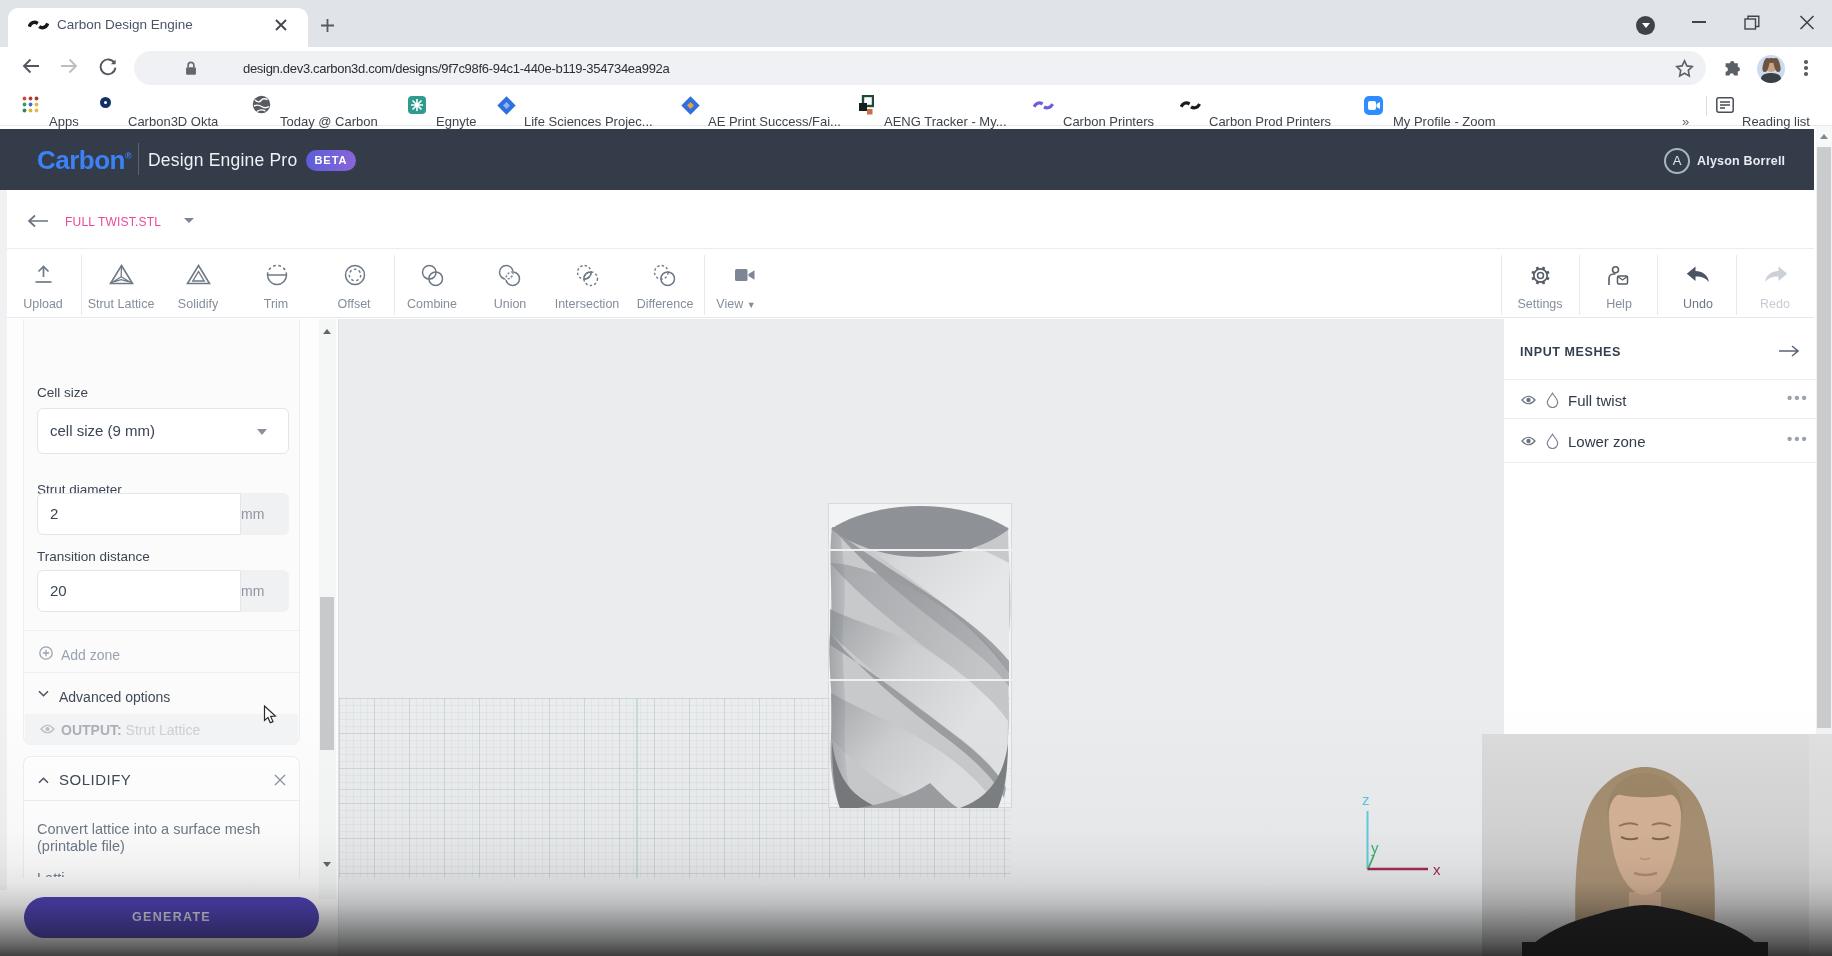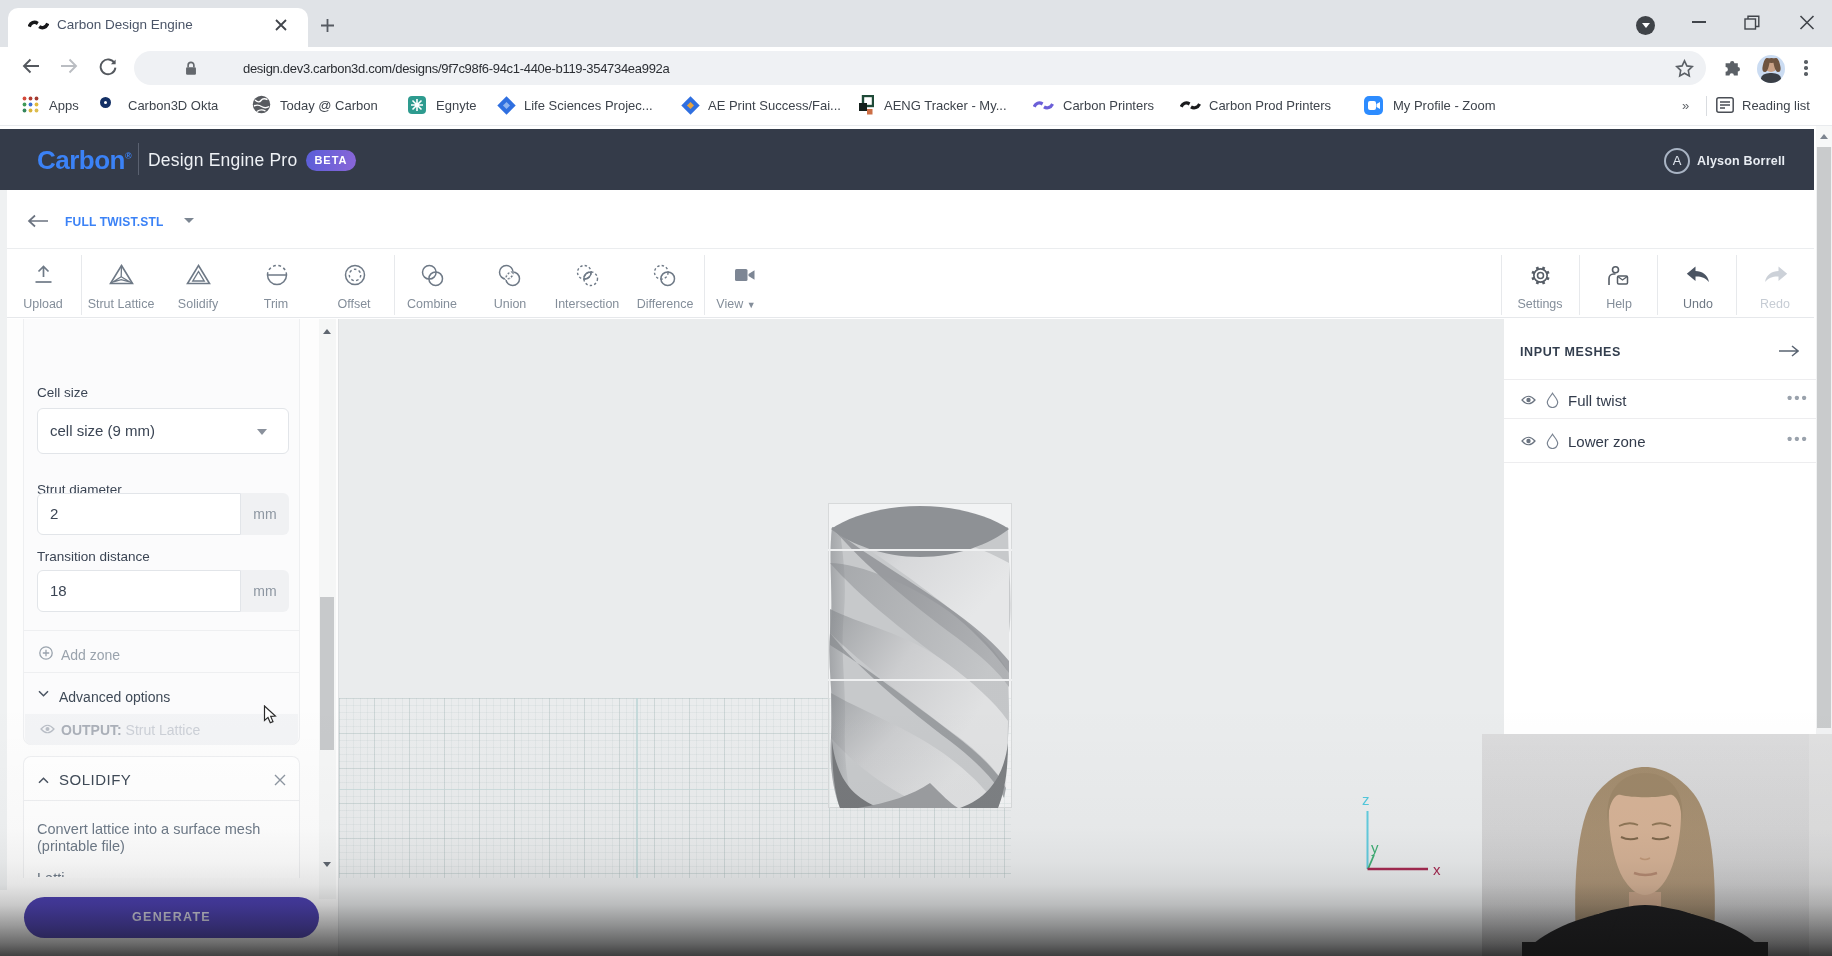--- a/index.html
+++ b/index.html
@@ -8,51 +8,51 @@
 #page { position:relative; width:1832px; height:956px; overflow:hidden; }
 
 
 #tabstrip { left:0; top:0; width:1832px; height:47px; background:#e0e3e7; }
 #tab { left:8px; top:8px; width:300px; height:39px; background:#fff; border-radius:10px 10px 0 0; }
 #tabtitle { left:57px; top:17px; font-size:13.5px; color:#4b5568; }
 #chrometoolbar { left:0; top:47px; width:1832px; height:41px; background:#fff; }
 #omnibox { left:134px; top:51px; width:1572px; height:34px; background:#eff1f4; border-radius:17px; }
 #urltext { left:243px; top:61px; font-size:13px; color:#2b2e33; letter-spacing:-0.3px; }
 #bmbar { left:0; top:88px; width:1832px; height:38px; background:#fff; border-bottom:1px solid #e9ebee; }
-.bmtext { position:absolute; top:98px; font-size:13px; color:#3e444c; }
+.bmtext { position:absolute; top:114px; font-size:13px; color:#3e444c; }
 
 
 #appheader { left:0; top:129px; width:1814px; height:61px; background:#343b49; }
 #logo { left:37px; top:145px; font-size:26px; font-weight:bold; color:#3b82f6; letter-spacing:-0.5px; }
 #logo sup { font-size:9px; }
 #hdr-div { left:138px; top:143px; width:1px; height:32px; background:#5a6170; }
 #hdr-prod { left:148px; top:150px; font-size:17.5px; color:#eef1f5; letter-spacing:0.2px; }
 #beta { left:306px; top:150px; width:50px; height:21px; border-radius:10.5px; background:linear-gradient(100deg,#5a5ed8,#8a66d8); color:#fff; font-size:11px; font-weight:bold; letter-spacing:1px; text-align:center; line-height:21px; }
 #avatarA { left:1664px; top:148px; width:26px; height:26px; border-radius:50%; border:2px solid #a9b4c4; color:#dfe5ee; font-size:13px; text-align:center; line-height:22px; }
 #username { left:1697px; top:154px; font-size:12.5px; font-weight:bold; color:#e8ecf2; letter-spacing:0.2px; }
 
 
 #filerow { left:0; top:190px; width:1814px; height:58px; background:#fff; }
-#filename { left:65px; top:215px; font-size:12px; font-weight:bold; color:#3b82f6; letter-spacing:0.2px; }
+#filename { left:65px; top:215px; font-size:12px; font-weight:normal; color:#ec4899; letter-spacing:0.2px; }
 
 
 #tb { left:0; top:248px; width:1814px; height:70px; background:#fff; border-top:1px solid #ebedef; border-bottom:1px solid #e6e8eb; }
 .tbl { position:absolute; top:297px; width:120px; text-align:center; font-size:12.5px; color:#848e9a; }
 .tbdiv { position:absolute; top:255px; width:1px; height:60px; background:#e7e9ec; }
 .tbicon { position:absolute; top:264px; }
 
 
 #leftpanel { left:0; top:319px; width:338px; height:637px; background:#fdfdfd; overflow:hidden; }
 #card1 { left:23px; top:-10px; width:277px; height:436px; background:#fbfbfc; border:1px solid #eeeff1; border-radius:8px; }
 .sel { position:absolute; left:13px; width:252px; height:46px; background:#fff; border:1px solid #e2e5e9; border-radius:6px; font-size:15px; color:#3b4554; line-height:44px; padding-left:12px; }
 .lbl { position:absolute; left:13px; font-size:13.5px; color:#3b4554; }
 .caret { position:absolute; right:21px; top:20px; width:0; height:0; border-left:5.5px solid transparent; border-right:5.5px solid transparent; border-top:6px solid #8a919c; }
 .inrow { position:absolute; left:13px; width:252px; height:42px; }
 .inbox { position:absolute; left:0; top:0; width:204px; height:42px; background:#fff; border:1px solid #e2e5e9; border-radius:6px 0 0 6px; font-size:15px; color:#3b4554; line-height:40px; padding-left:12px; }
-.suffix { position:absolute; left:204px; top:0; width:48px; height:42px; background:#f0f1f3; border-radius:0 6px 6px 0; font-size:14px; color:#8d96a1; text-align:center; line-height:42px; }
+.suffix { position:absolute; left:204px; top:0; width:48px; height:42px; background:#f0f1f3; border-radius:0 6px 6px 0; font-size:14px; color:#8d96a1; text-align:left; line-height:42px; }
 .cdiv { position:absolute; left:0; width:275px; height:1px; background:#eeeff1; }
 #card2 { left:23px; top:437px; width:277px; height:140px; background:#fff; border:1px solid #eeeff1; border-radius:8px 8px 0 0; border-bottom:none; }
 #genbar { left:0; top:559px; width:338px; height:78px; background:#fdfdfd; }
 #genbtn { left:24px; top:19px; width:295px; height:41px; background:#4c40b4; border-radius:20.5px; color:#d9d8e8; font-size:12.5px; font-weight:bold; letter-spacing:1.3px; text-align:center; line-height:41px; }
 
 
 #lsb { left:319px; top:319px; width:17px; height:580px; background:#f5f6f6; }
 #lsb-thumb { left:1px; top:278px; width:14px; height:153px; background:#c7c9cb; }
 
 
@@ -386,21 +386,21 @@
     <div class="abs" id="card1">
       <div class="lbl" style="top:75px;">Cell size</div>
       <div class="sel" style="top:98px;">cell size (9 mm)<span class="caret"></span></div>
       <div class="lbl" style="top:172px;">Strut diameter</div>
       <div class="inrow" style="top:183px;">
           <span class="inbox">2</span>
           <span class="suffix">mm</span>
         </div>
       <div class="lbl" style="top:239px;">Transition distance</div>
       <div class="inrow" style="top:260px;">
-          <span class="inbox">18</span>
+          <span class="inbox">20</span>
           <span class="suffix">mm</span>
         </div>
       <div class="cdiv" style="top:320px;"></div>
       <svg class="abs" style="left:15px;top:336px;" width="14" height="14" viewBox="0 0 14 14">
           <circle cx="7" cy="7" r="6.2" fill="none" stroke="#9aa3ad" stroke-width="1.3"></circle>
           <path d="M7 3.8 V10.2 M3.8 7 H10.2" stroke="#9aa3ad" stroke-width="1.3"></path>
         </svg>
       <div class="lbl" style="top:337px; left:37px; color:#9aa3ad; font-size:14px;">Add zone</div>
       <div class="cdiv" style="top:362px;"></div>
       <svg class="abs" style="left:14px;top:380px;" width="11" height="7" viewBox="0 0 11 7">

